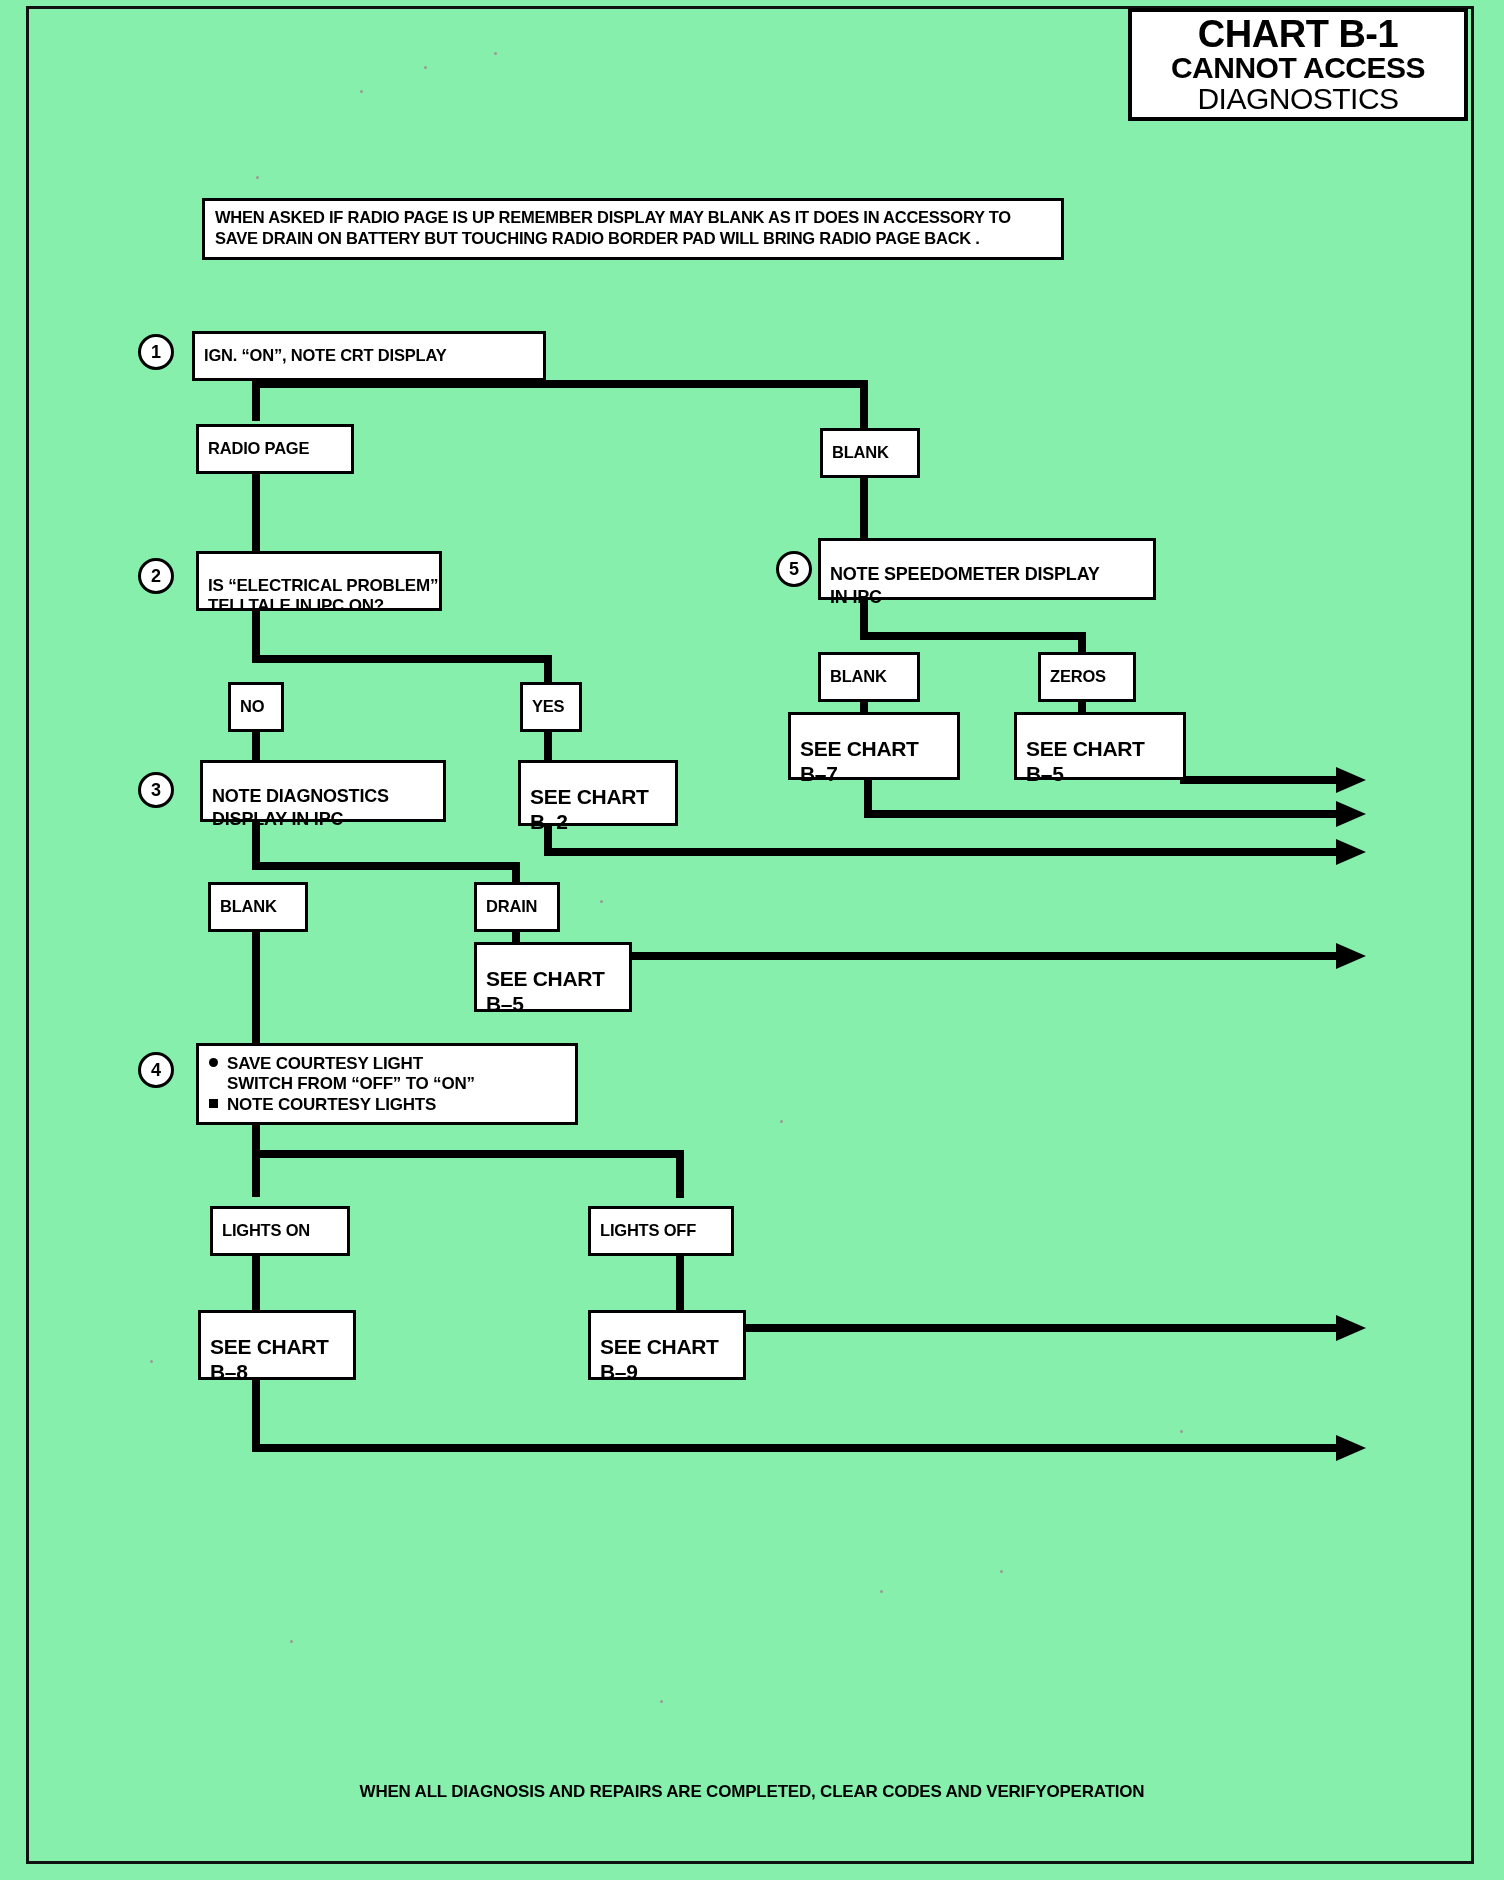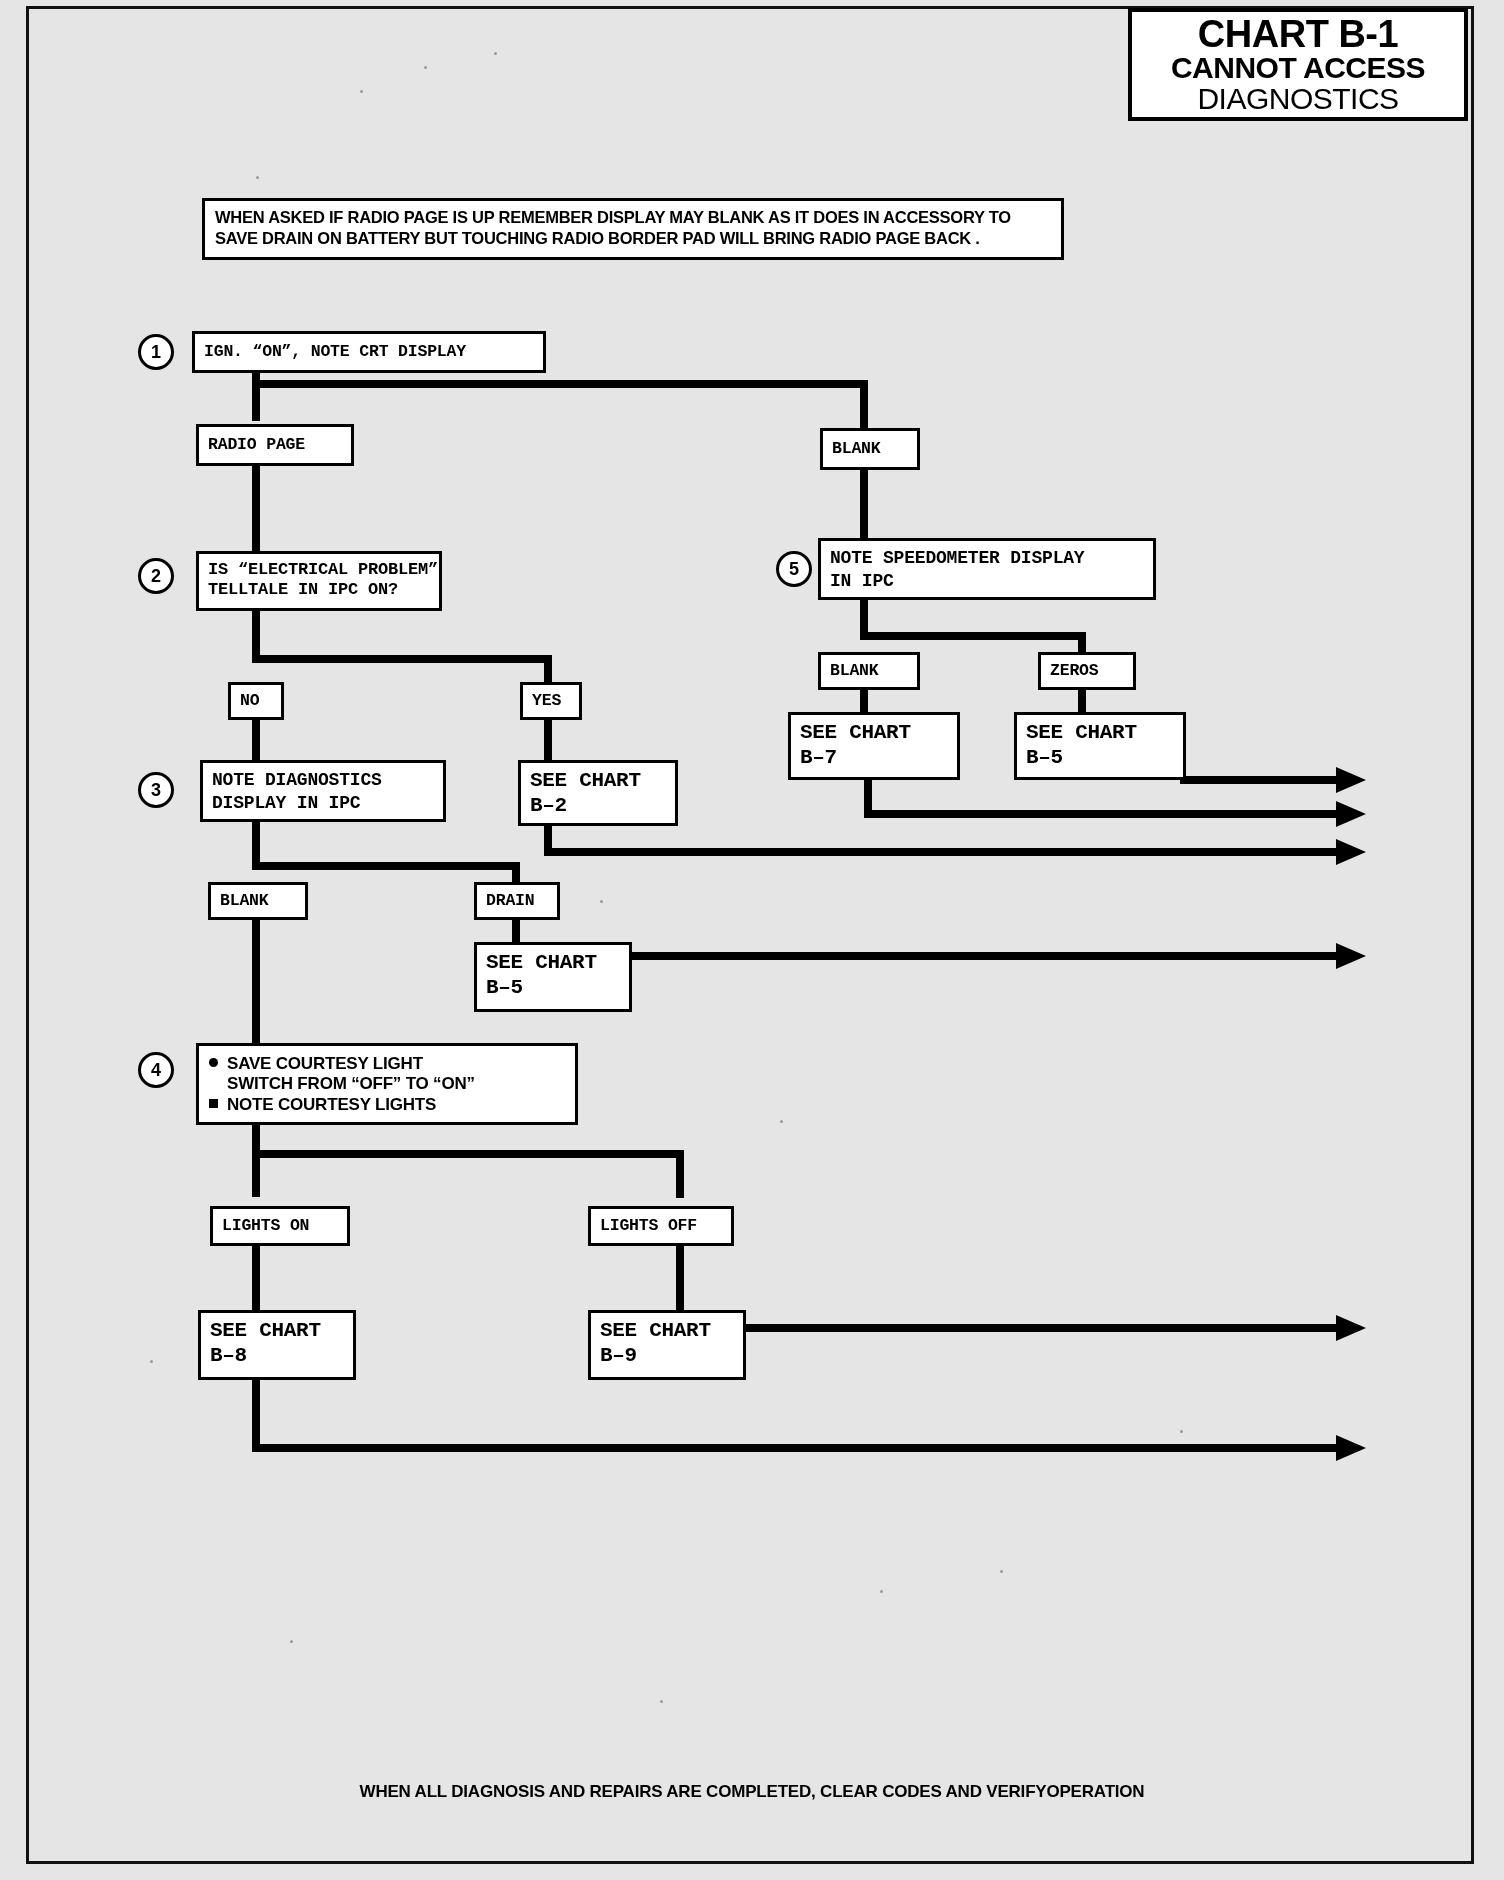--- a/index.html
+++ b/index.html
@@ -1,19 +1,19 @@
 <!DOCTYPE html>
 <html><head>
 <meta charset="utf-8">
 <style>
   html,body{margin:0;padding:0;background:#ffffff;}
   body{font-family:"Liberation Sans",sans-serif;}
   #page{
     position:relative;width:1504px;height:1880px;
-    background:#e5e5e5;overflow:hidden;
+    background:#86efac;overflow:hidden;
   }
   
   #sheet-border{
     position:absolute;left:26px;top:6px;width:1448px;height:1858px;
     border:3px solid #111;box-sizing:border-box;
   }
   
   #title-block{
     position:absolute;left:1128px;top:8px;width:340px;height:113px;
     border:4px solid #000;box-sizing:border-box;background:#fff;
@@ -32,21 +32,21 @@
   #note-box div{
     font-size:16.5px;font-weight:bold;letter-spacing:-0.25px;line-height:1.28;
     white-space:nowrap;
   }
   
   .fbox{
     position:absolute;border:3px solid #000;box-sizing:border-box;background:#fff;
     font-weight:bold;z-index:3;
   }
   .fbox .line{font-size:17px;letter-spacing:-0.2px;line-height:1.2;white-space:nowrap;}
-  .fbox.pad{padding:6px 9px;font-family:Liberation Mono, monospace;}
+  .fbox.pad{padding:22px 9px;}
   .fbox.center{display:flex;align-items:center;}
   .fbox.center .line{font-size:16.5px;}
   .bigtxt .line{font-size:21px;letter-spacing:-0.3px;line-height:1.18;}
   .midtxt .line{font-size:18px;letter-spacing:-0.2px;line-height:1.25;}
   
   .stepnum{
     position:absolute;width:36px;height:36px;border:3px solid #000;border-radius:50%;
     box-sizing:border-box;display:flex;align-items:center;justify-content:center;
     font-size:18px;font-weight:bold;background:#fff;z-index:4;
   }

